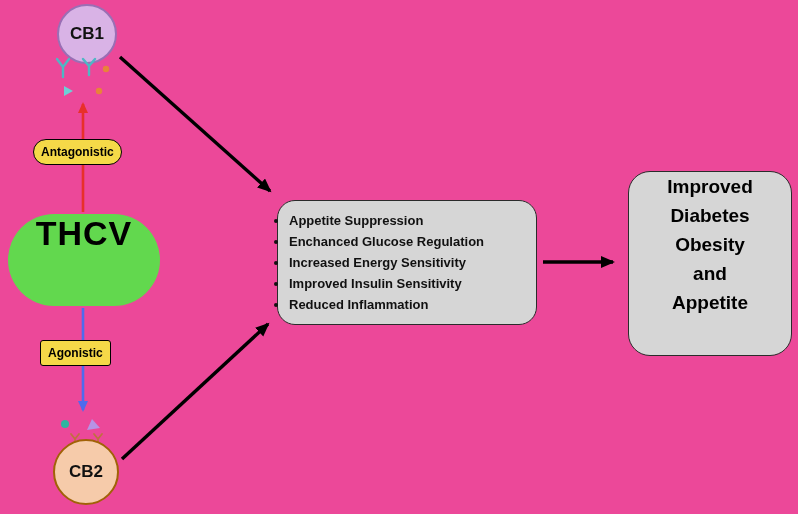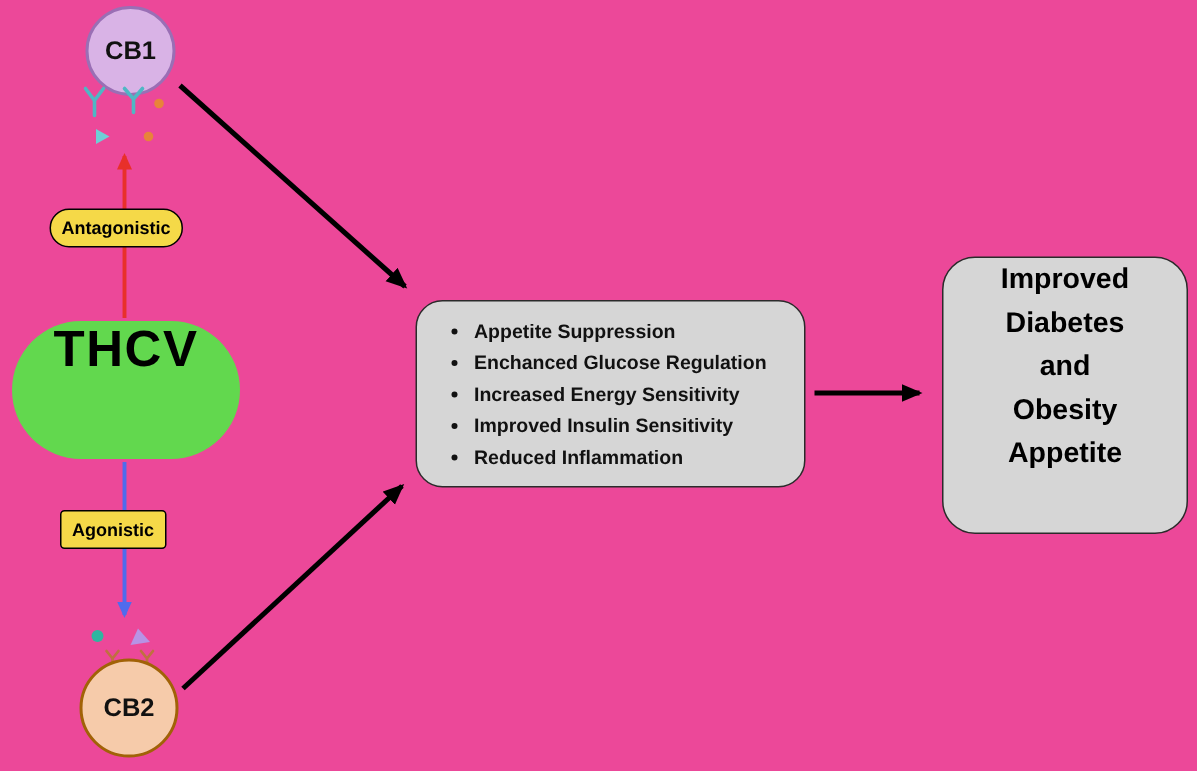--- a/index.html
+++ b/index.html
@@ -84,21 +84,21 @@
   }
   .effects {
     left: 277px; top: 200px;
     width: 258px; height: 123px;
     border-radius: 18px;
     display: flex;
     align-items: center;
   }
   .effects ul {
     margin: 0;
-    padding: 0 4px 0 38px;
+    padding: 0 4px 0 11px;
     list-style: disc;
   }
   .effects li {
     font-size: 13px;
     font-weight: bold;
     color: #111;
     line-height: 21px;
   }
   .outcome {
     left: 628px; top: 171px;
@@ -189,19 +189,19 @@
         <li>Increased Energy Sensitivity</li>
         <li>Improved Insulin Sensitivity</li>
         <li>Reduced Inflammation</li>
       </ul>
   </div>
 
   <div class="gray-box outcome">
     <div class="outcome-lines">
         <div>Improved</div>
         <div>Diabetes</div>
+        <div>Obesity</div>
         <div>and</div>
-        <div>Obesity</div>
         <div>Appetite</div>
       </div>
   </div>
 
 </div>
 
 </body></html>

